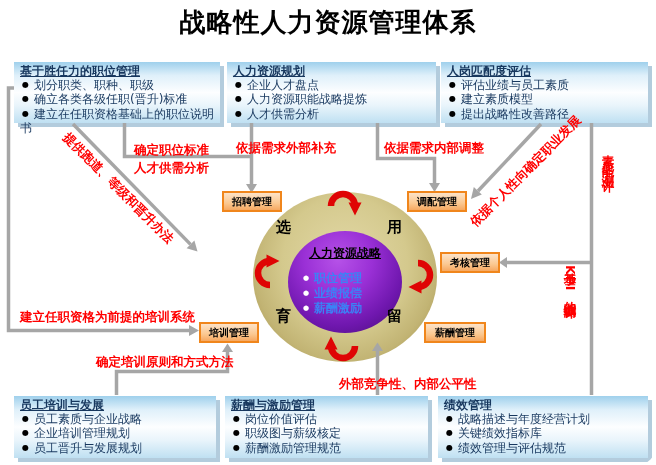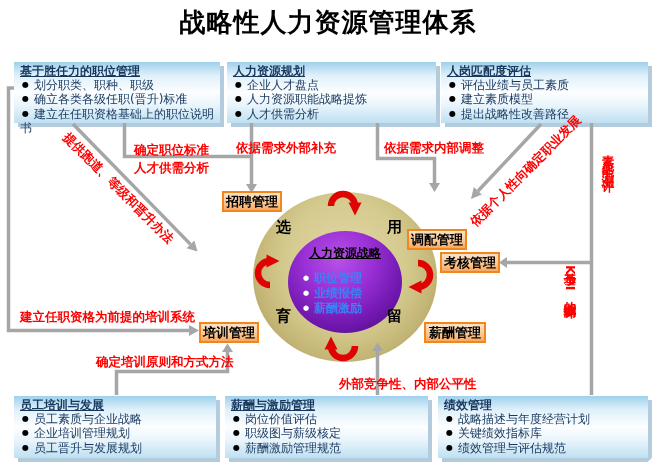--- a/index.html
+++ b/index.html
@@ -21,21 +21,21 @@
   }
   .box-header { font-weight:bold; }
   .box-header.underline { text-decoration:underline; }
   .box-list { list-style:none; }
   .box-list li::before { content:"●"; font-size:8px; color:#000; margin:0 5px 0 2px; vertical-align:2px; }
   
   .proc-box {
     position:absolute; text-align:center;
     background:linear-gradient(180deg,#fde3c8 0%,#fbc890 60%,#f6a861 100%);
     border:2px solid #f0861c;
-    font-size:13px; font-weight:bold; color:#000; line-height:15px; padding-top:1px;
+    font-size:10px; font-weight:bold; color:#000; line-height:15px; padding-top:1px;
     z-index:3;
   }
   
   .outer-ring {
     position:absolute; left:253px; top:192px; width:184px; height:170px; border-radius:50%;
     background:radial-gradient(ellipse at 50% 42%,#e3d9a8 0%,#d4c98d 48%,#c2b474 70%,#a4934c 90%,#8a7b3a 100%);
     z-index:1;
   }
   .inner-circle {
     position:absolute; left:288px; top:231px; width:114px; height:102px; border-radius:50%;
@@ -167,21 +167,21 @@
   <div class="info-box" style="left:438px;top:396px;width:210px;height:62px;">
     <div class="box-header">绩效管理</div>
     <ul class="box-list">
       <li>战略描述与年度经营计划</li>
       <li>关键绩效指标库</li>
       <li>绩效管理与评估规范</li>
     </ul>
   </div>
 
   <div class="proc-box" style="left:222px;top:191px;width:60px;height:21px;">招聘管理</div>
-  <div class="proc-box" style="left:407px;top:191px;width:60px;height:21px;margin-top:38px;">调配管理</div>
+  <div class="proc-box" style="left:407px;top:191px;width:60px;height:21px;">调配管理</div>
   <div class="proc-box" style="left:440px;top:252px;width:60px;height:21px;">考核管理</div>
   <div class="proc-box" style="left:199px;top:322px;width:60px;height:21px;">培训管理</div>
   <div class="proc-box" style="left:424px;top:322px;width:62px;height:21px;">薪酬管理</div>
 
   <div class="flow-label" style="left:134px;top:142px;">确定职位标准</div>
   <div class="flow-label" style="left:134px;top:160px;">人才供需分析</div>
   <div class="flow-label" style="left:236px;top:140px;">依据需求外部补充</div>
   <div class="flow-label" style="left:384px;top:140px;">依据需求内部调整</div>
   <div class="flow-label rot45" style="left:30px;top:180px;">提供跑道、等级和晋升办法</div>
   <div class="flow-label rotm45" style="left:438px;top:163px;">依据个人性向确定职业发展</div>

